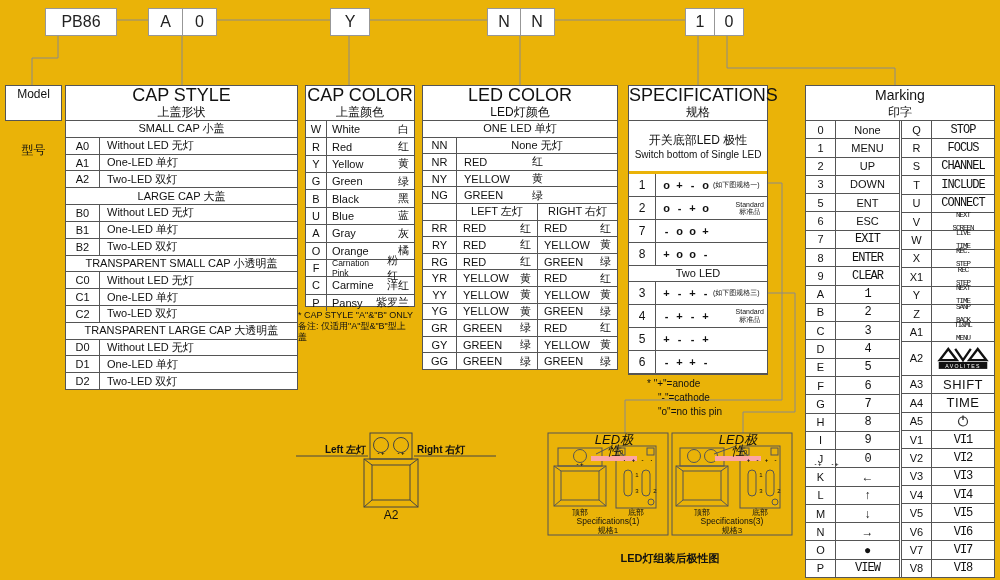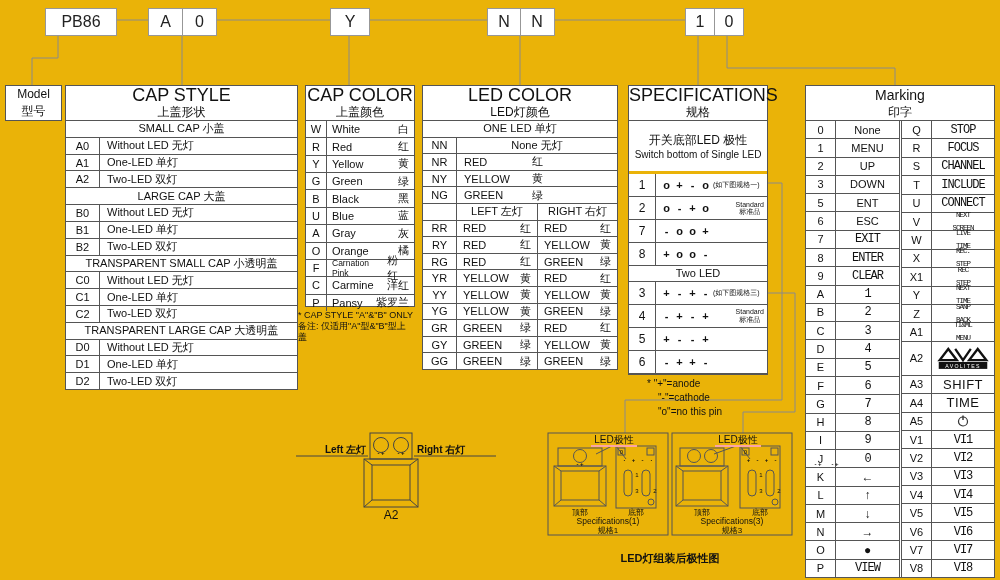--- a/index.html
+++ b/index.html
@@ -21,21 +21,21 @@
   .tbl-body .row:last-child{border-bottom:none;}
   .row.section{align-items:center;justify-content:center;font-size:11px;}
   .code-cell{border-right:1px solid #555;display:flex;align-items:center;justify-content:center;font-size:11px;flex:none;}
   .desc-cell{flex:1;display:flex;align-items:center;padding-left:7px;font-size:11px;}
   .pair-cell{flex:1;display:flex;align-items:center;justify-content:space-between;padding:0 6px;font-size:11px;}
   .pair-cell .cn{font-size:11px;}
   .center-cell{flex:1;display:flex;align-items:center;justify-content:center;font-size:11px;}
   
   #model-box{left:5px;top:85px;width:57px;height:36px;}
   #model-box .t1,#model-box .t2{font-size:12px;line-height:17px;text-align:center;}
-  #model-box{}
+  #model-box{gap:39px;}
   
   #cap-style{left:65px;top:85px;width:233px;height:305px;}
   #cap-style .code-cell{width:33px;}
   
   #cap-color{left:305px;top:85px;width:110px;height:222px;}
   #cap-color .code-cell{width:20px;}
   #cap-color .pair-cell{padding:0 5px;}
   .small-name{font-size:8.5px !important;}
   #cap-color-note{left:298px;top:310px;width:130px;z-index:1;font-size:9px;line-height:11px;}
   
@@ -73,21 +73,21 @@
   .mk-row.tall{flex:1.9;}
   .mk-code{width:29px;border-right:1px solid #555;display:flex;align-items:center;justify-content:center;font-size:11px;flex:none;}
   .mk-label{flex:1;display:flex;align-items:center;justify-content:center;text-align:center;}
   .lbl-sans{font-size:11px;}
   .lbl-mono{font-family:"Liberation Mono","DejaVu Sans Mono",monospace;font-size:12px;letter-spacing:-1px;}
   .lbl-mono2{font-family:"Liberation Mono","DejaVu Sans Mono",monospace;font-size:7.5px;line-height:13px;letter-spacing:-1px;white-space:pre-line;}
   .lbl-arrow{font-size:12px;}
   .lbl-big{font-size:13px;letter-spacing:0.5px;}
   
   .lbl{position:absolute;z-index:2;}
-  .polarity-label{border-bottom:2px solid #fca5a5;text-align:center;font-size:10px;line-height:11px;}
+  .polarity-label{border-bottom:5px solid #fca5a5;text-align:center;font-size:13px;line-height:11px;font-style:italic;}
   .tinymark{position:absolute;z-index:2;font-size:6px;font-weight:bold;text-align:center;line-height:7px;}
   .pinnum{position:absolute;z-index:2;font-size:6px;line-height:7px;text-align:center;}
 </style>
 </head>
 <body>
 
 <div class="canvas">
 
   <svg class="overlay" width="1000" height="580" viewBox="0 0 1000 580">
     <g stroke="#8a8a8a" fill="none" stroke-width="1">

